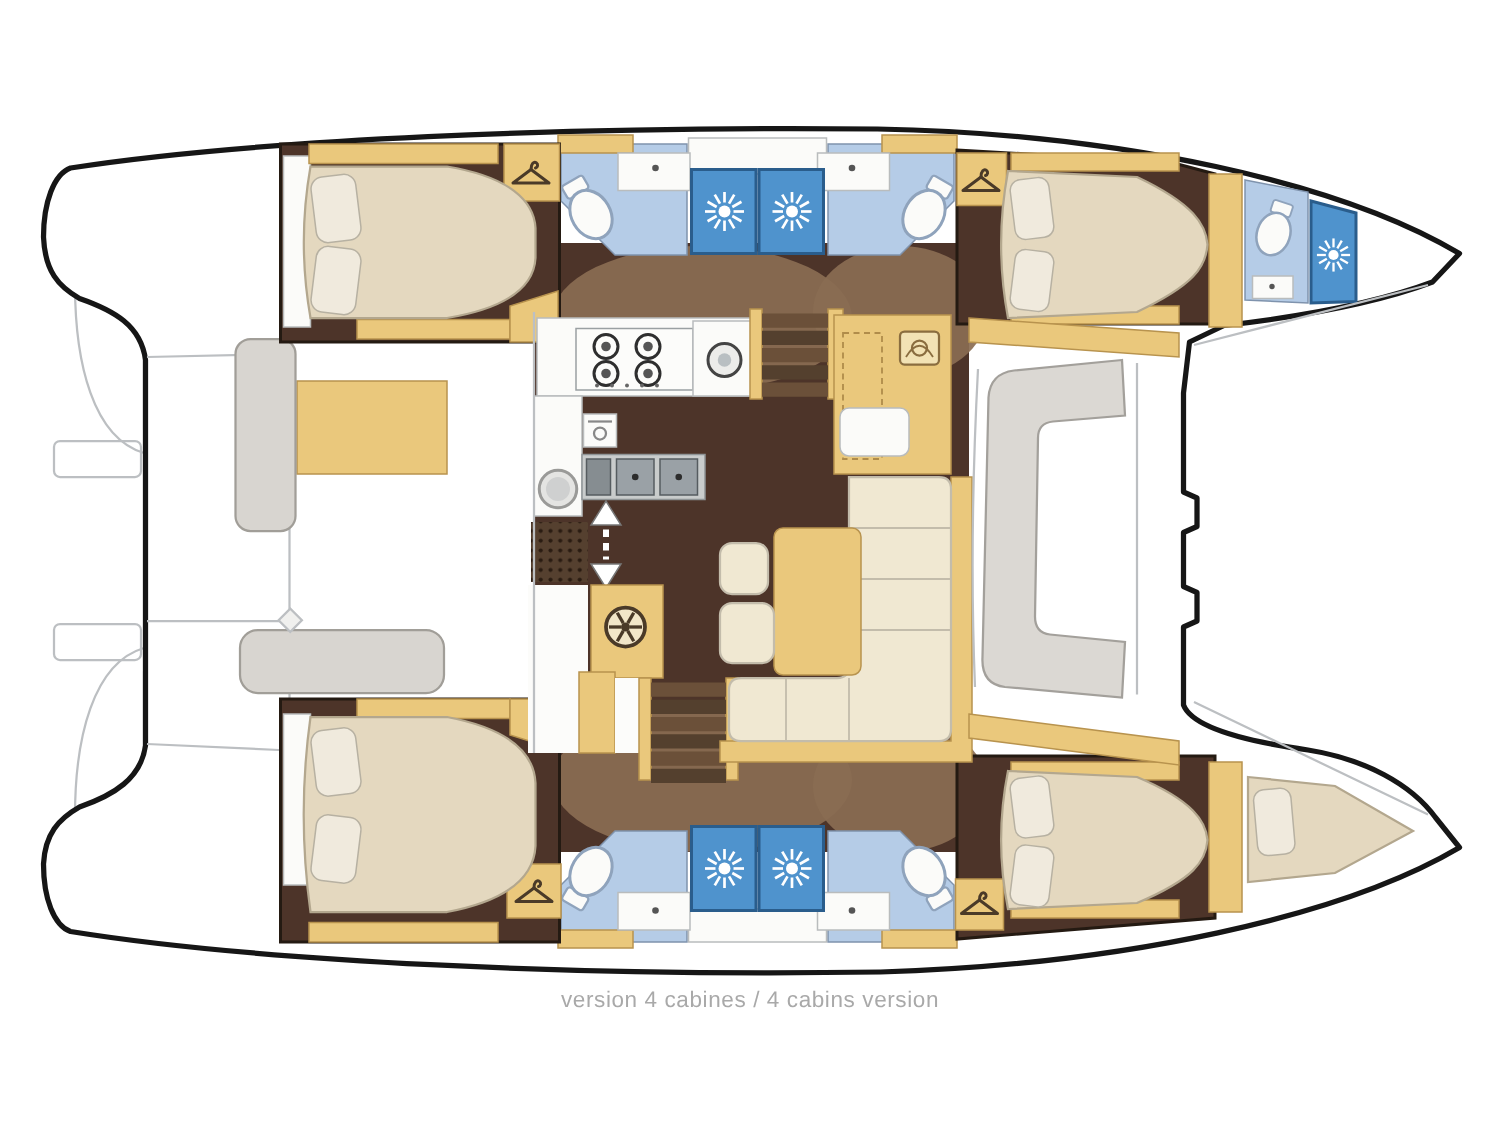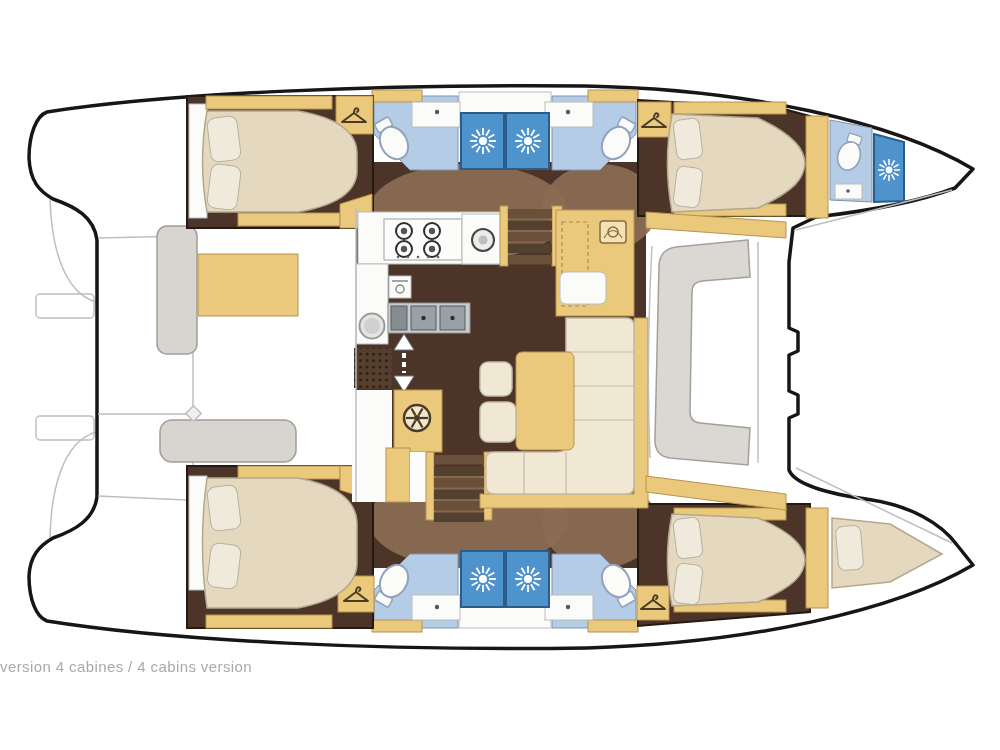--- a/index.html
+++ b/index.html
@@ -1,18 +1,18 @@
 <!DOCTYPE html>
 <html style="--background: #ffffff; --hull_outline: #161616; --detail_line: #bcbfc2; --floor_dark: #4d3429; --floor_mid: #8a6d52; --wood_tan: #eac87c; --wood_edge: #b8934e; --bed_beige: #e4d8bf; --pillow: #f0eadd; --bath_floor: #b5cce7; --shower_blue: #4f93cd; --fixture_white: #fbfbf9; --counter_gray: #c9cccc; --sink_gray: #9aa1a6; --sofa_cream: #f0e8d2; --cushion_gray: #d8d5d0; --caption_gray: #a9a9a9;"><head>
 <meta charset="utf-8">
 <style>
   html,body{margin:0;padding:0;background:#fff;}
   .stage{position:relative;width:1000px;height:750px;background:var(--background,#fff);
          font-family:"Liberation Sans", sans-serif;overflow:hidden;}
-  .caption{position:absolute;left:0;right:0;top:658px;text-align:left;
+  .caption{position:absolute;left:0;right:0;top:658px;text-align:center;
            font-size:15px;letter-spacing:.4px;color:var(--caption_gray,#a9a9a9);}
   svg{position:absolute;left:0;top:0;}
   .boat{fill:#ffffff;stroke:var(--hull_outline,#161616);stroke-width:3.5;stroke-linejoin:round;}
   .gl{fill:none;stroke:var(--detail_line,#bcbfc2);stroke-width:1.5;}
   .gf{fill:#f0f0ee;stroke:var(--detail_line,#bcbfc2);stroke-width:1.5;}
   .fdark{fill:var(--floor_dark,#4d3429);}
   .cab{fill:var(--floor_dark,#4d3429);stroke:#241a12;stroke-width:2;}
   .fmid{fill:var(--floor_mid,#8a6d52);opacity:.92;}
   .wood{fill:var(--wood_tan,#eac87c);stroke:var(--wood_edge,#b8934e);stroke-width:1;}
   .bed{fill:var(--bed_beige,#e4d8bf);stroke:#b3a78e;stroke-width:1.5;}

